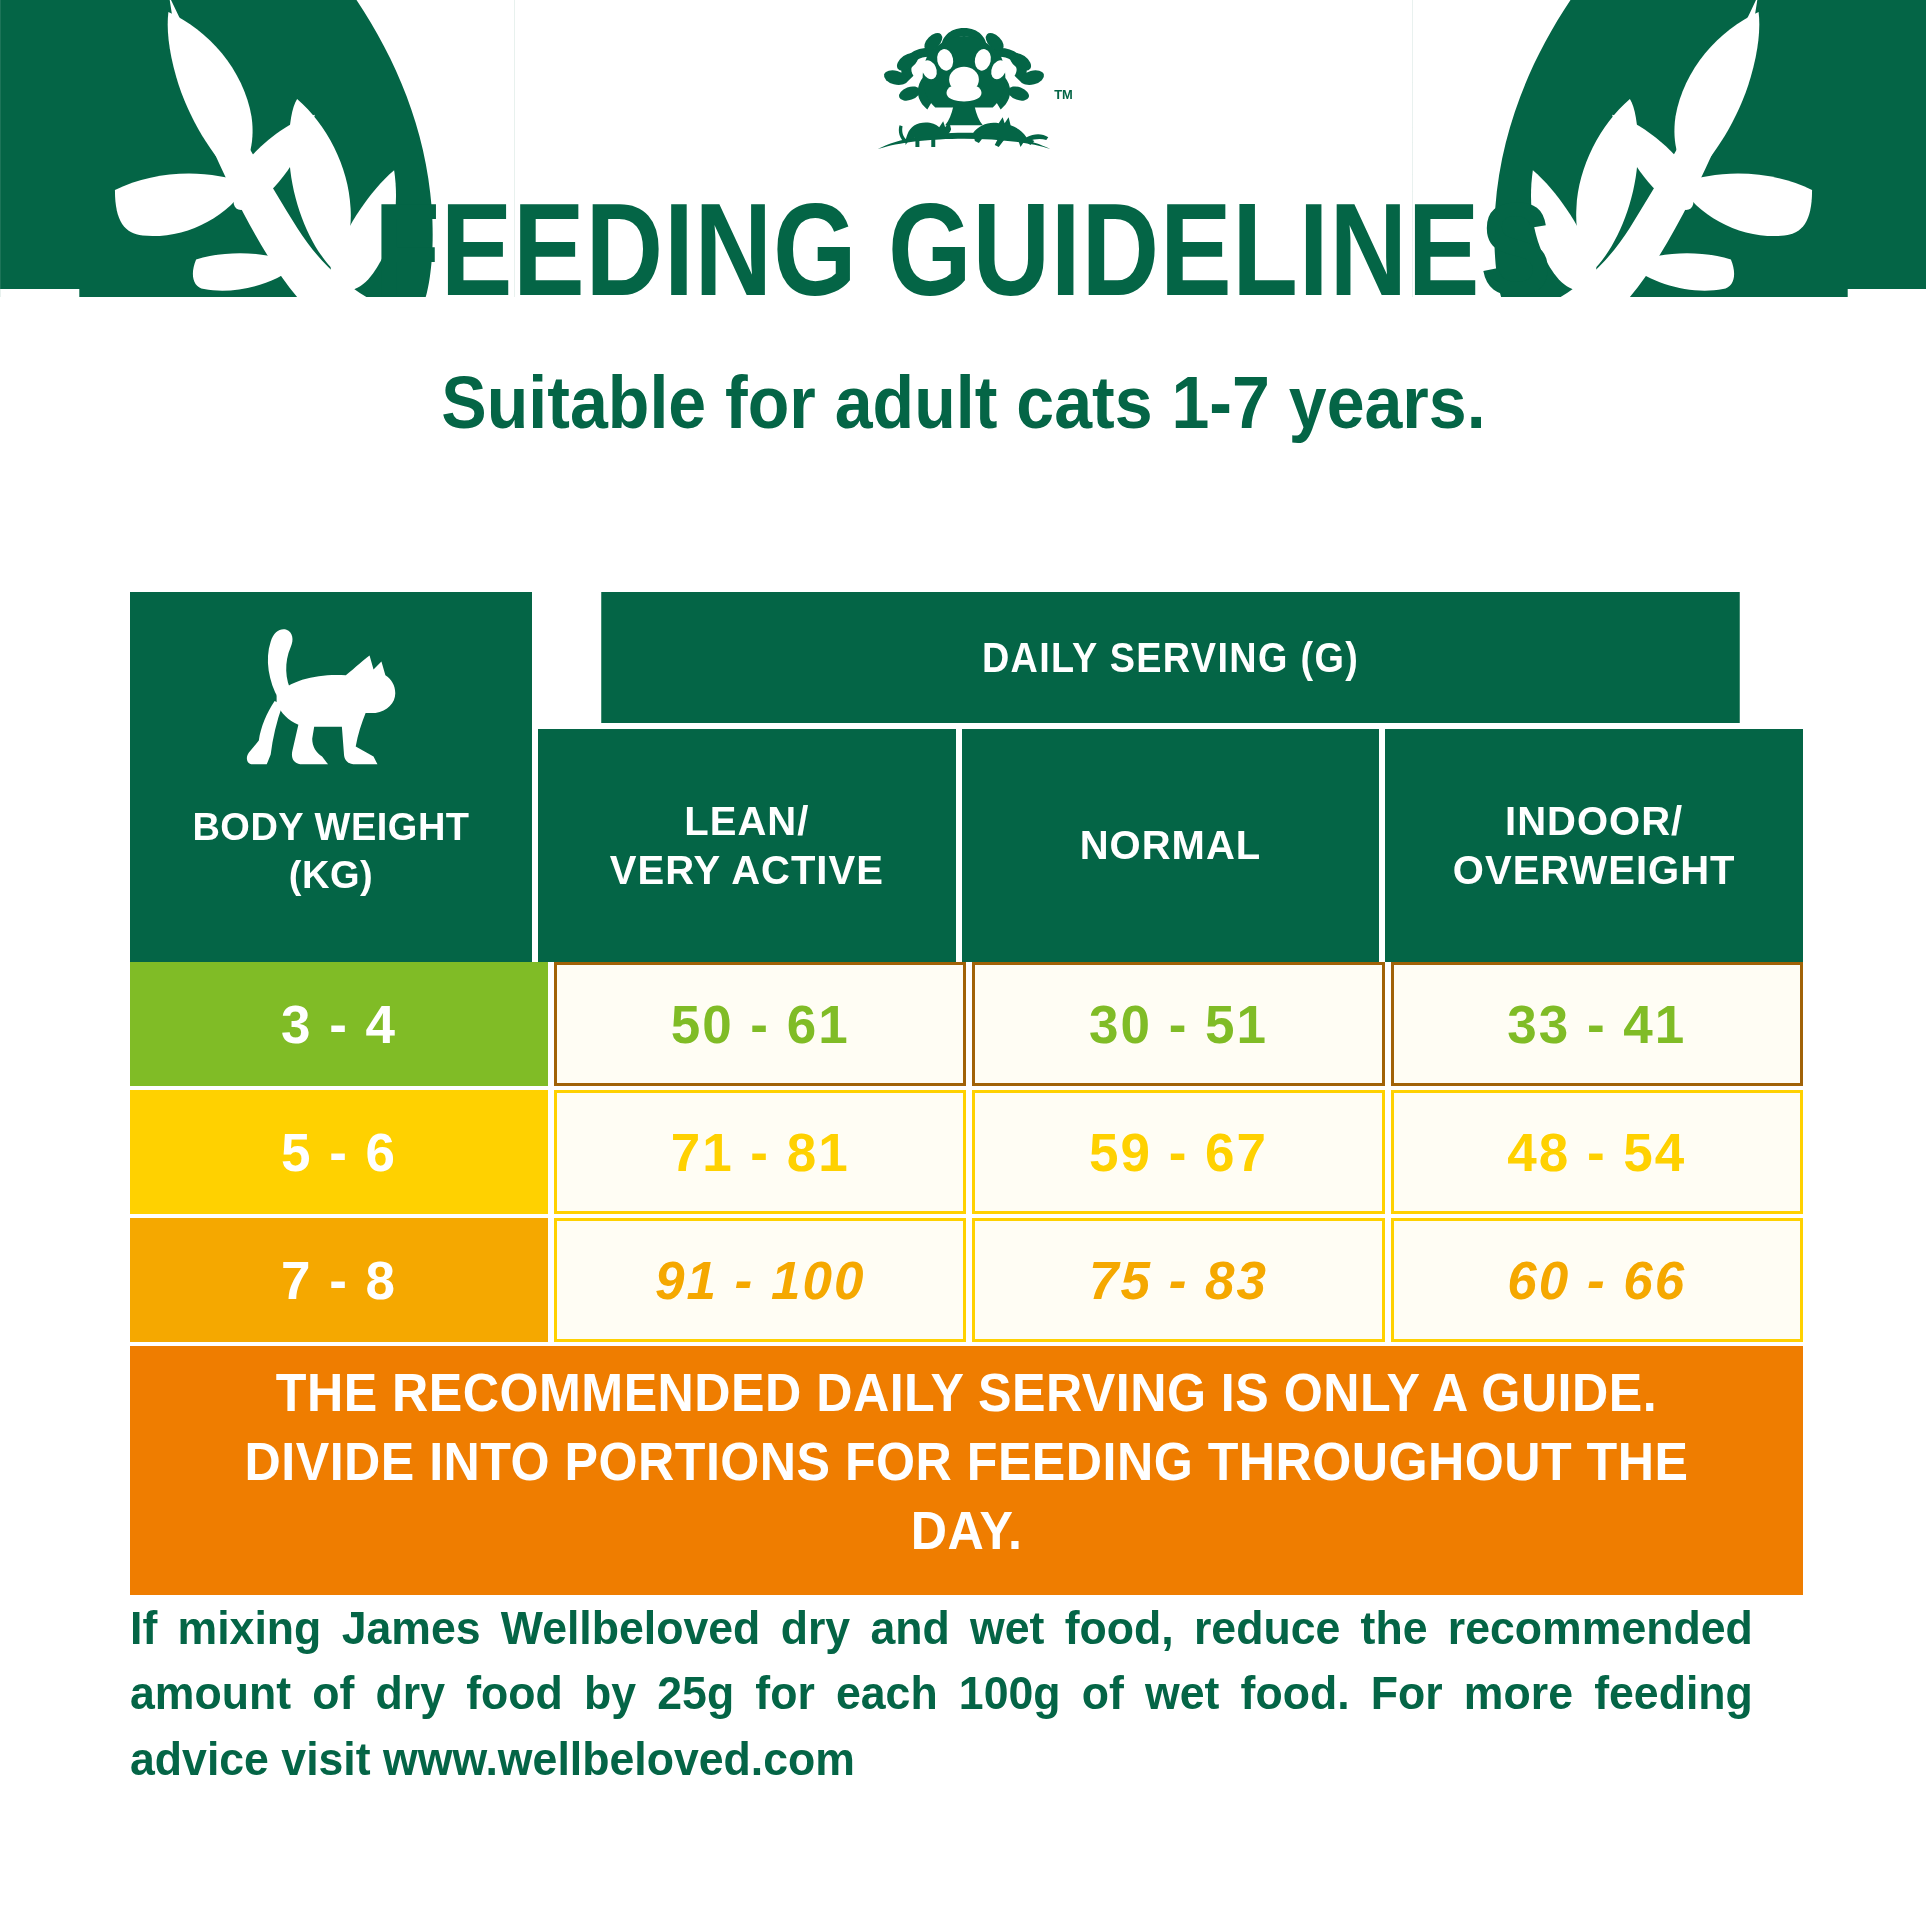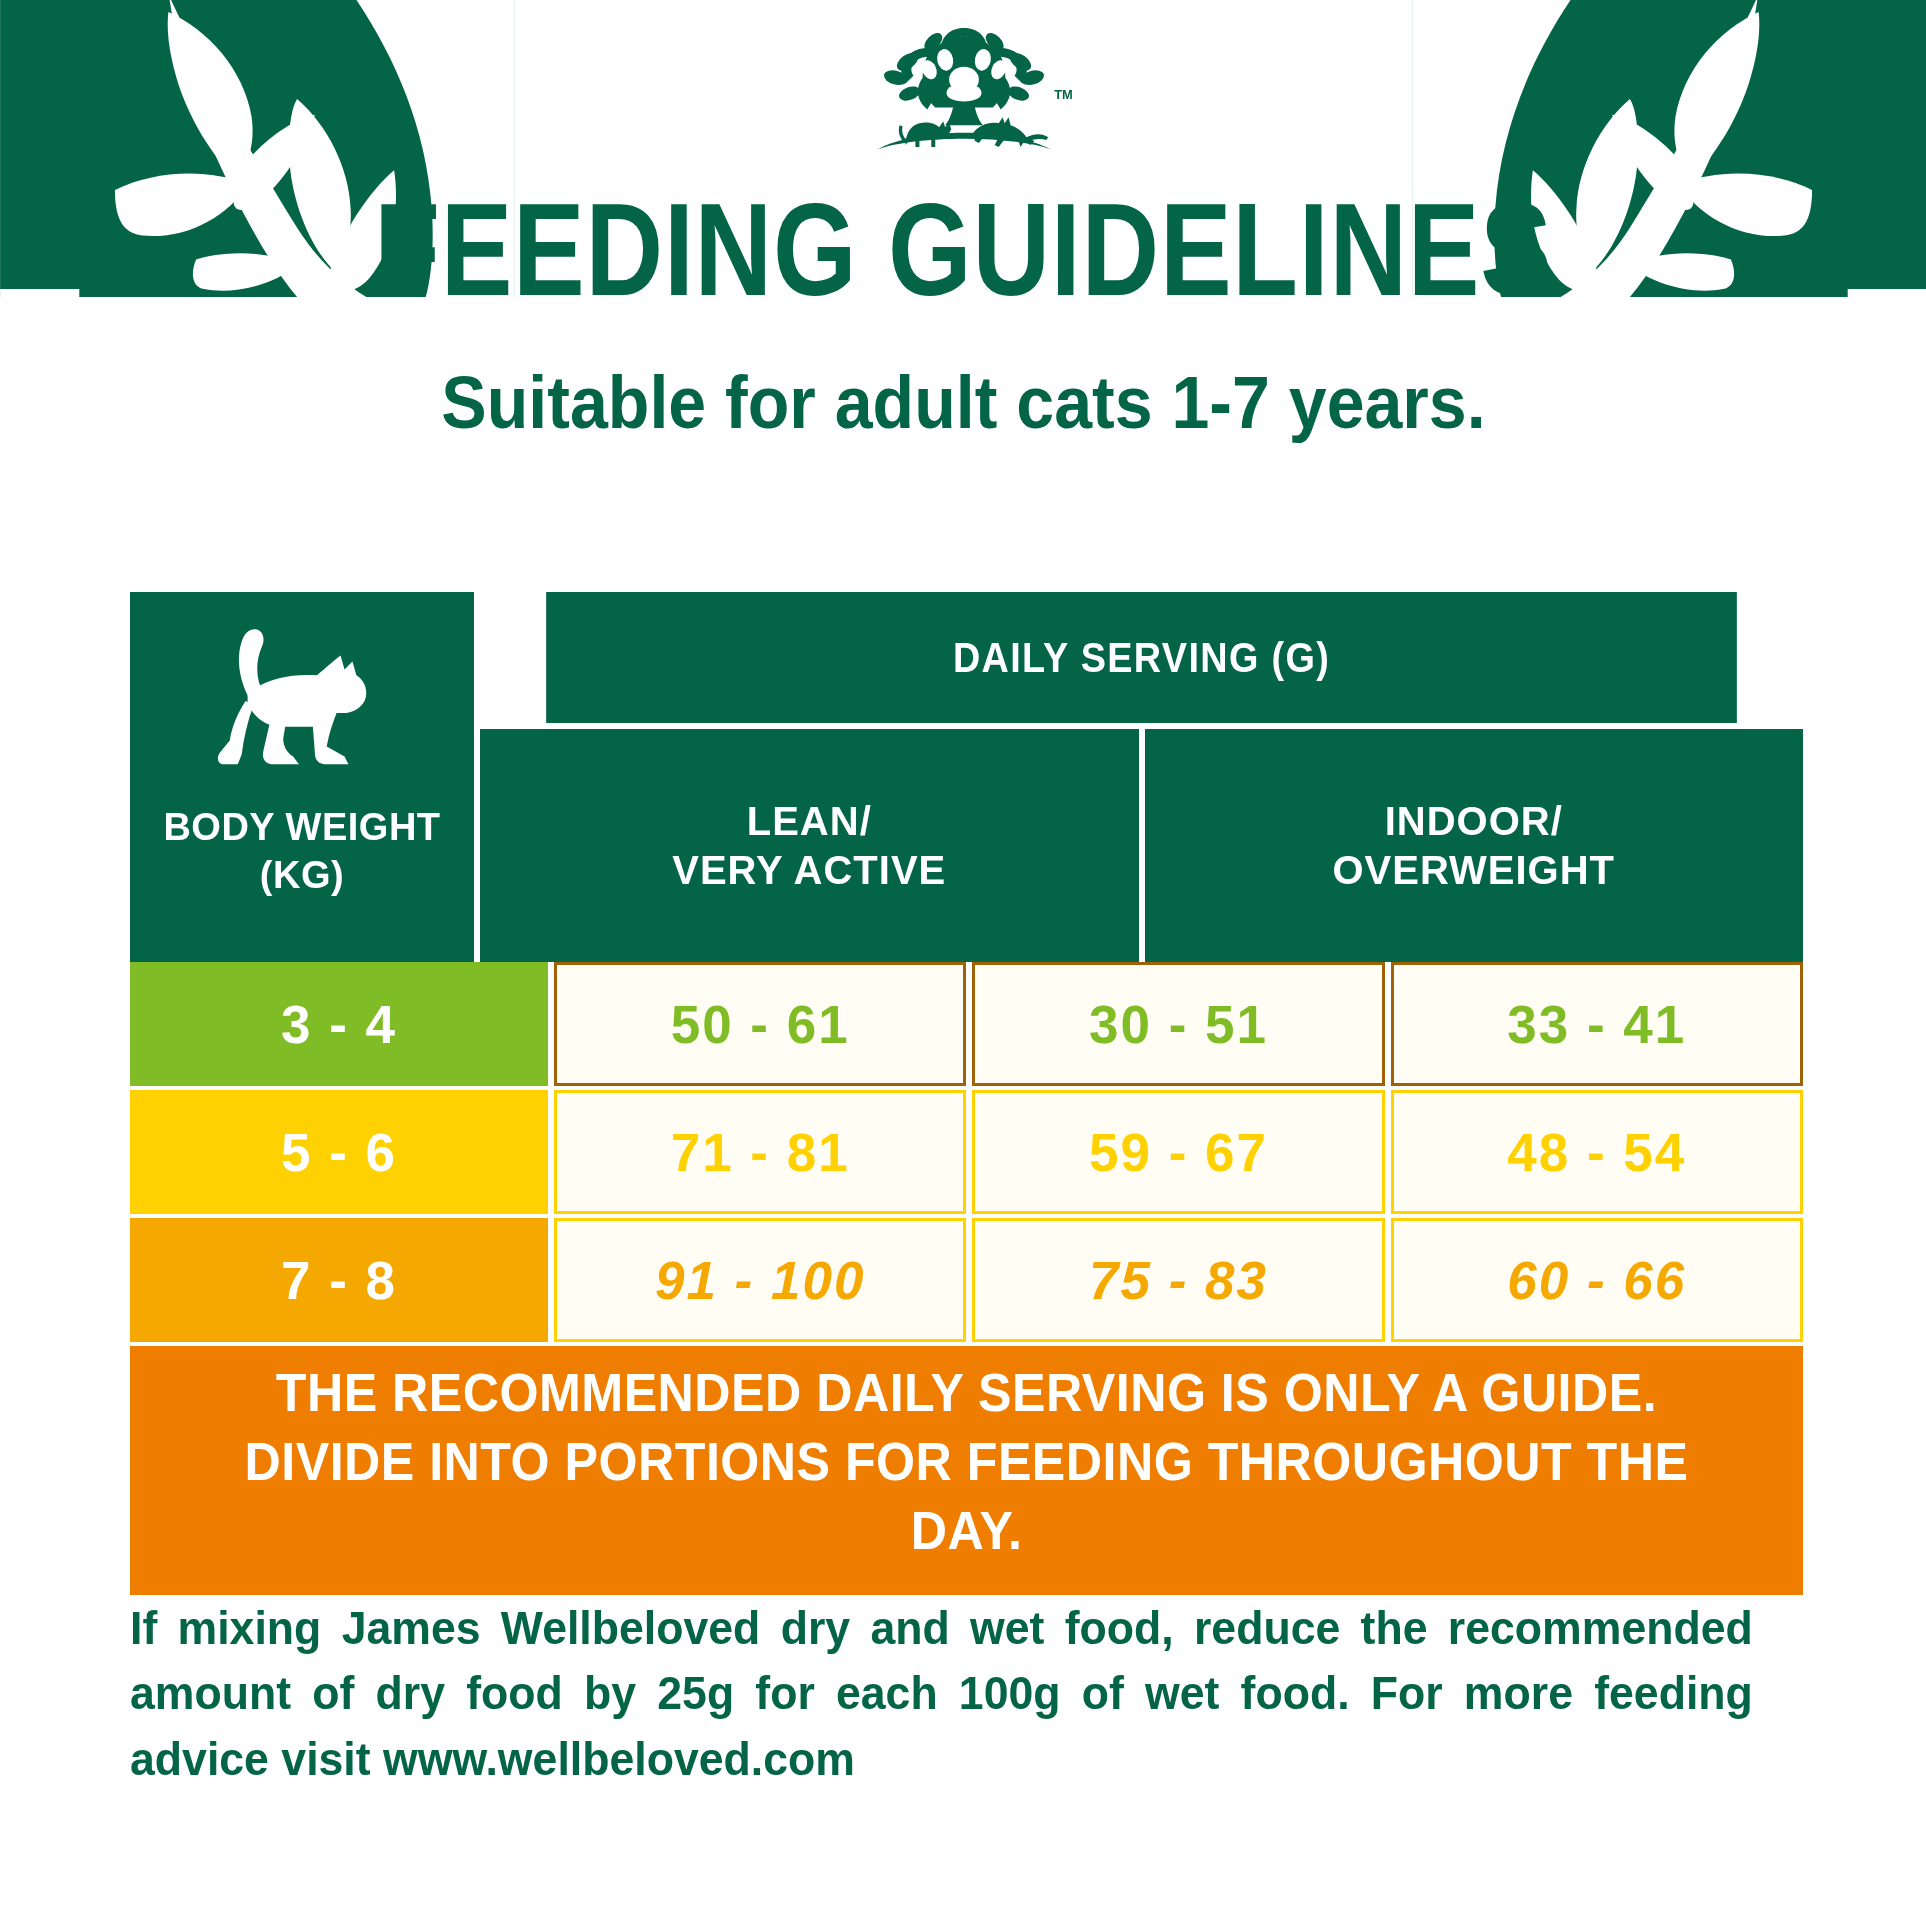--- a/index.html
+++ b/index.html
@@ -78,21 +78,21 @@
     left: 130px;
     top: 592px;
     width: 1673px;
   }
 
   .thead {
     display: flex;
     align-items: stretch;
   }
   .th-weight {
-    width: 344px;
+    width: 402px;
     background: #046546;
     display: flex;
     flex-direction: column;
     align-items: center;
     justify-content: flex-start;
     padding-top: 26px;
     box-sizing: border-box;
     height: 370px;
   }
   .cat-icon { width: 228px; height: 178px; }
@@ -343,20 +343,21 @@
       </div>
       <div class="th-weight-label">BODY WEIGHT
 (KG)</div>
     </div>
 
     <div class="th-right">
       <div class="th-daily">DAILY SERVING (G)</div>
       <div class="th-sub-row">
         <div class="th-sub">LEAN/
 VERY ACTIVE</div>
+        <div class="th-sub">NORMAL</div>
         <div class="th-sub">INDOOR/
 OVERWEIGHT</div>
       </div>
     </div>
   </div>
 
   <div class="trow row-green">
     <div class="td-weight">3 - 4</div>
     <div class="td-group">
       <div class="td">50 - 61</div>

